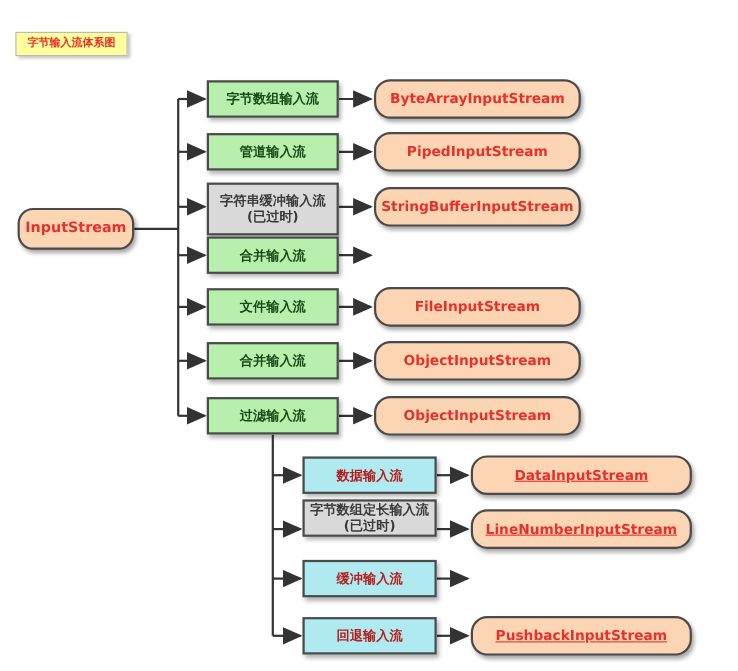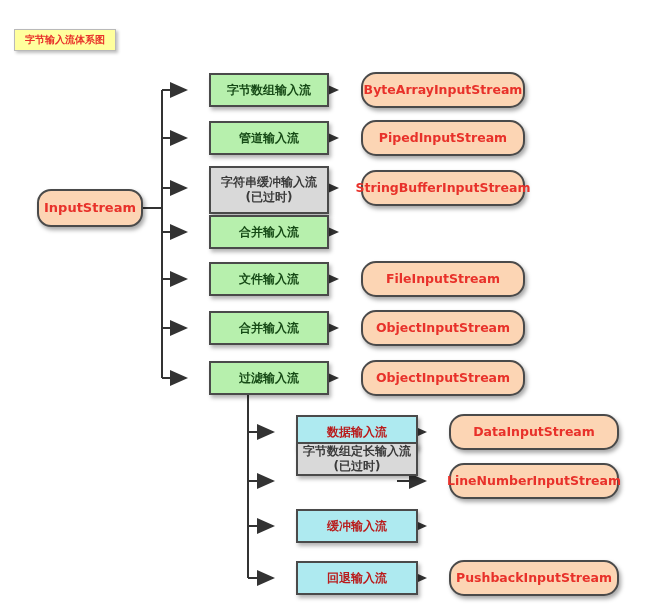--- a/index.html
+++ b/index.html
@@ -12,21 +12,21 @@
     position:absolute;left:14px;top:29px;
     background:#ffff9d;border:1px solid #b9b9b9;
     color:#e8312a;font-weight:bold;font-size:10px;
     padding:5px 10px;line-height:1;
     box-shadow:2px 2px 3px rgba(0,0,0,0.25);
   }
 
   .node{
     position:absolute;display:flex;align-items:center;justify-content:center;
     text-align:center;font-weight:bold;font-size:12px;line-height:1.25;
-    box-sizing:border-box;padding:2px 4px;margin-left:21px;
+    box-sizing:border-box;padding:2px 4px;
   }
 
   .root-node{
     left:16px;top:189px;width:106px;height:38px;
     background:#fcd5b4;border:2px solid #4a4a4a;border-radius:14px;
     color:#e8312a;font-size:13px;
     box-shadow:2px 3px 4px rgba(0,0,0,0.35);
   }
 
   .green-node{
@@ -41,27 +41,27 @@
 
   .cyan-node{
     left:275px;width:122px;height:34px;
     background:#aeeaf0;border:2px solid #4a4a4a;
     color:#b91c1c;
     box-shadow:2px 3px 4px rgba(0,0,0,0.3);
   }
   .cyan-node.gray-node{background:#d9d9d9;color:#3a3a3a;}
 
   .class-node{
-    width:164px;height:36px;
+    width:188px;height:36px;
     background:#fcd5b4;border:2px solid #4a4a4a;border-radius:15px;
     color:#e8312a;font-size:12.5px;
     box-shadow:2px 3px 4px rgba(0,0,0,0.35);
   }
   .class-main{left:340px;}
-  .class-sub{left:428px;width:170px;}
+  .class-sub{left:428px;width:201px;text-decoration:underline;}
 </style>
 </head>
 <body>
 
 <div id="canvas">
 
   <svg id="connector-layer" viewBox="0 0 671 610" xmlns="http://www.w3.org/2000/svg">
     <defs>
       <marker id="arrow" markerWidth="10" markerHeight="8" refX="8" refY="4" orient="auto">
         <path d="M0,0 L9,4 L0,8 z" fill="#333"></path>
@@ -114,21 +114,21 @@
   <div class="node green-node" style="top:361px">过滤输入流</div>
 
   <div class="node class-node class-main" style="top:72px">ByteArrayInputStream</div>
   <div class="node class-node class-main" style="top:120px">PipedInputStream</div>
   <div class="node class-node class-main" style="top:170px">StringBufferInputStream</div>
   <div class="node class-node class-main" style="top:261px">FileInputStream</div>
   <div class="node class-node class-main" style="top:310px">ObjectInputStream</div>
   <div class="node class-node class-main" style="top:360px">ObjectInputStream</div>
 
   <div class="node cyan-node" style="top:415px">数据输入流</div>
-  <div class="node cyan-node gray-node" style="top:442px">字节数组定长输入流(已过时)</div>
+  <div class="node cyan-node gray-node" style="top:454px">字节数组定长输入流(已过时)</div>
   <div class="node cyan-node" style="top:509px">缓冲输入流</div>
   <div class="node cyan-node" style="top:561px">回退输入流</div>
 
   <div class="node class-node class-sub" style="top:414px">DataInputStream</div>
   <div class="node class-node class-sub" style="top:463px">LineNumberInputStream</div>
   <div class="node class-node class-sub" style="top:560px">PushbackInputStream</div>
 
 </div>
 
 </body></html>

